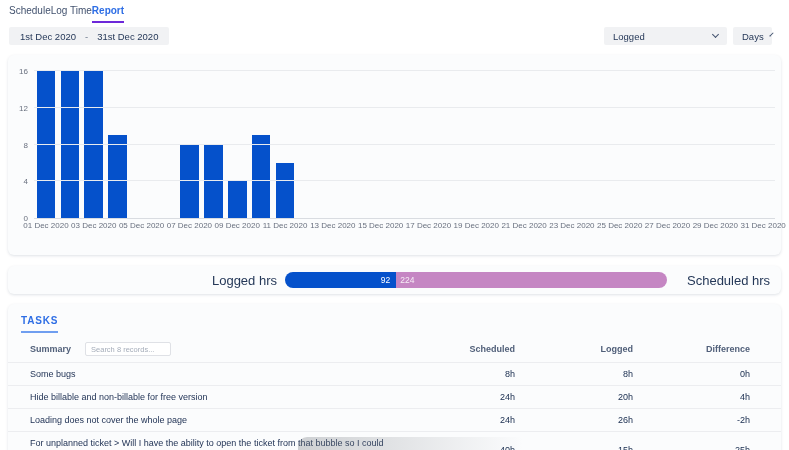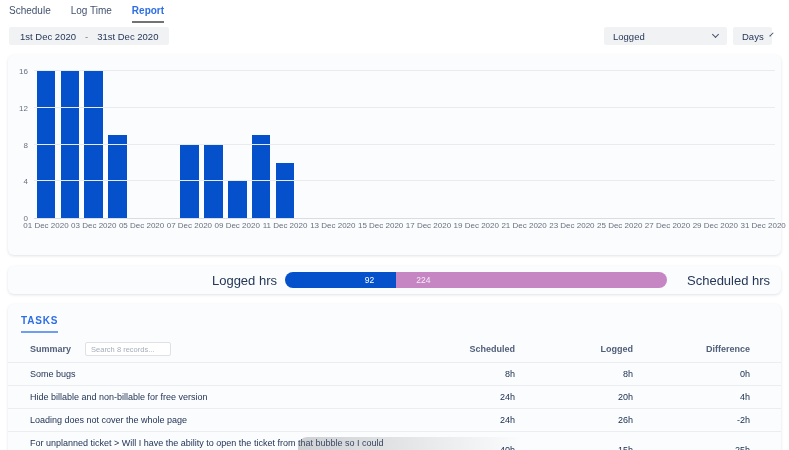--- a/index.html
+++ b/index.html
@@ -1,23 +1,23 @@
 <!DOCTYPE html>
 <html><head>
 <meta charset="utf-8">
 <style>
   * { margin:0; padding:0; box-sizing:border-box; }
   html,body { width:789px; height:450px; overflow:hidden; background:#fff;
     font-family:"Liberation Sans","DejaVu Sans",sans-serif; color:#172b4d; }
   body { position:relative; }
 
   
-  .tabbar { position:absolute; left:9px; top:5px; display:flex; gap:20px; }
+  .tabbar { position:absolute; left:9px; top:5px; display:flex; gap:0; }
   .tab { font-size:10px; color:#42526e; padding-bottom:5px; cursor:pointer; }
-  .tab.active { color:#2e6ee5; font-weight:bold; border-bottom:2px solid #737373; }
+  .tab.active { color:#2e6ee5; font-weight:bold; border-bottom:2px solid #6d28d9; }
 
   
   .toolbar { position:absolute; left:0; top:27px; width:789px; padding:0 17px 0 9px;
     display:flex; justify-content:space-between; align-items:center; }
   .ctrl { background:#f1f2f4; border-radius:2px; height:18px; display:flex;
     align-items:center; font-size:9.5px; color:#253858; }
   .date-range { padding:0 11px; gap:9px; }
   .date-range .sep { color:#6b778c; }
   .toolbar-right { display:flex; gap:6px; }
   .select { padding:0 9px; justify-content:space-between; cursor:pointer; }
@@ -46,22 +46,22 @@
   .xcol { flex:1; position:relative;text-decoration:underline; }
   .xlab { position:absolute; left:50%; transform:translateX(-50%); white-space:nowrap;
     font-size:8px; color:#69707f; }
 
   
   .plabel { font-size:13px; color:#253858; }
   .plabel.left { width:269px; text-align:right; margin-right:8px; }
   .plabel.right { margin-left:20px; }
   .pbar { width:382px; height:16px; display:flex; border-radius:8px; overflow:hidden; }
   .pseg { height:100%; display:flex; align-items:center; font-size:8.5px; color:#fff; }
-  .pseg.blue { background:#0551cb; justify-content:flex-end; padding-right:22px; }
-  .pseg.pink { background:#c586c3; flex:1; justify-content:flex-start; padding-left:20px;
+  .pseg.blue { background:#0551cb; justify-content:flex-end; padding-right:6px; }
+  .pseg.pink { background:#c586c3; flex:1; justify-content:flex-start; padding-left:4px;
     color:rgba(255,255,255,.85); }
 
   
   .tasks-title { margin:11px 0 0 13px; display:inline-block; font-size:10px; font-weight:bold;
     letter-spacing:.8px; color:#2e6ee5; padding-bottom:5px; border-bottom:2px solid #6f9ef0; }
   .ttable { margin-top:5px; font-size:9px; }
   .trow { display:grid; grid-template-columns:1fr 100px 118px 117px;
     padding:5px 31px 5px 22px; border-top:1px solid #ecedf0; align-items:center; }
   .trow.head { border-top:none; padding-top:4px; padding-bottom:6px; }
   .cell.num { text-align:right; }

